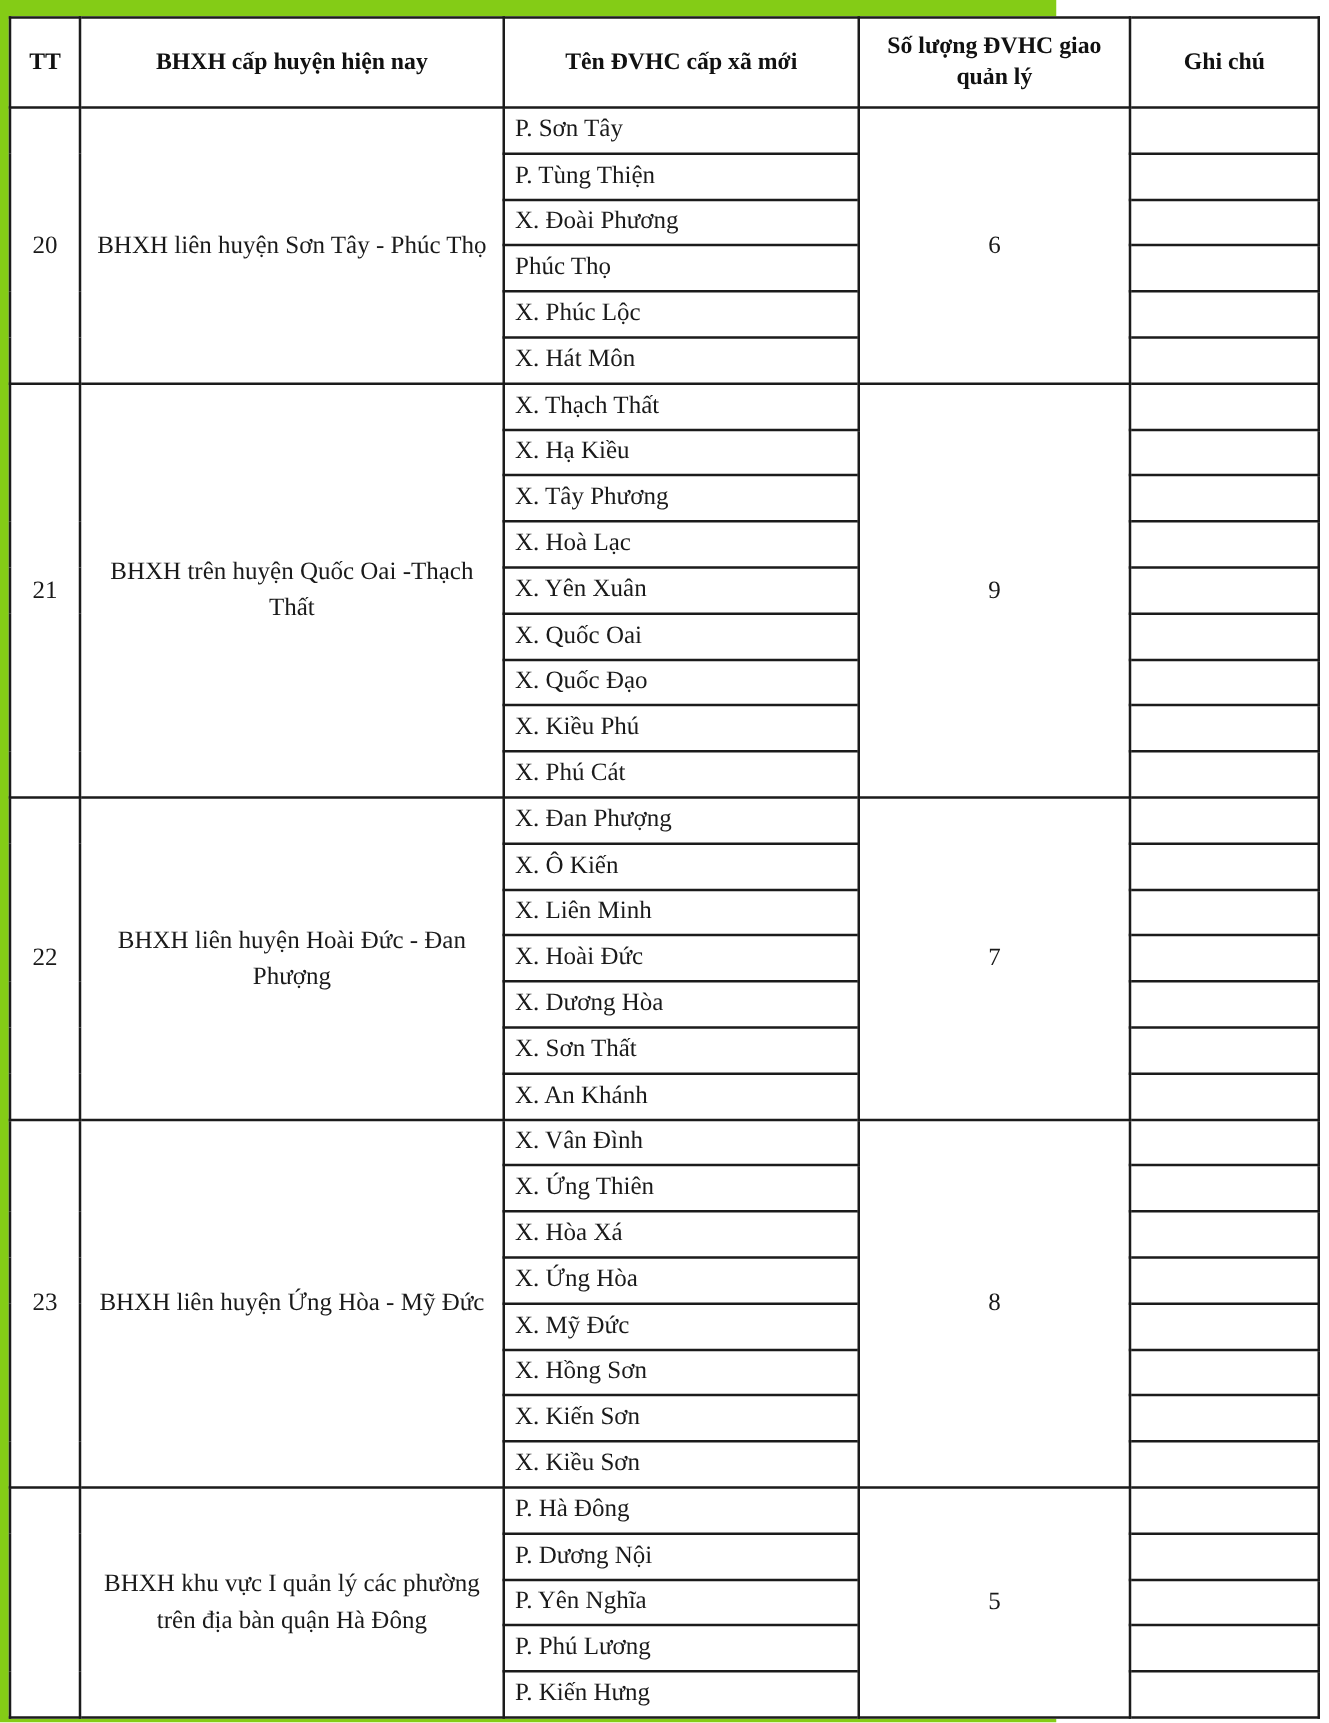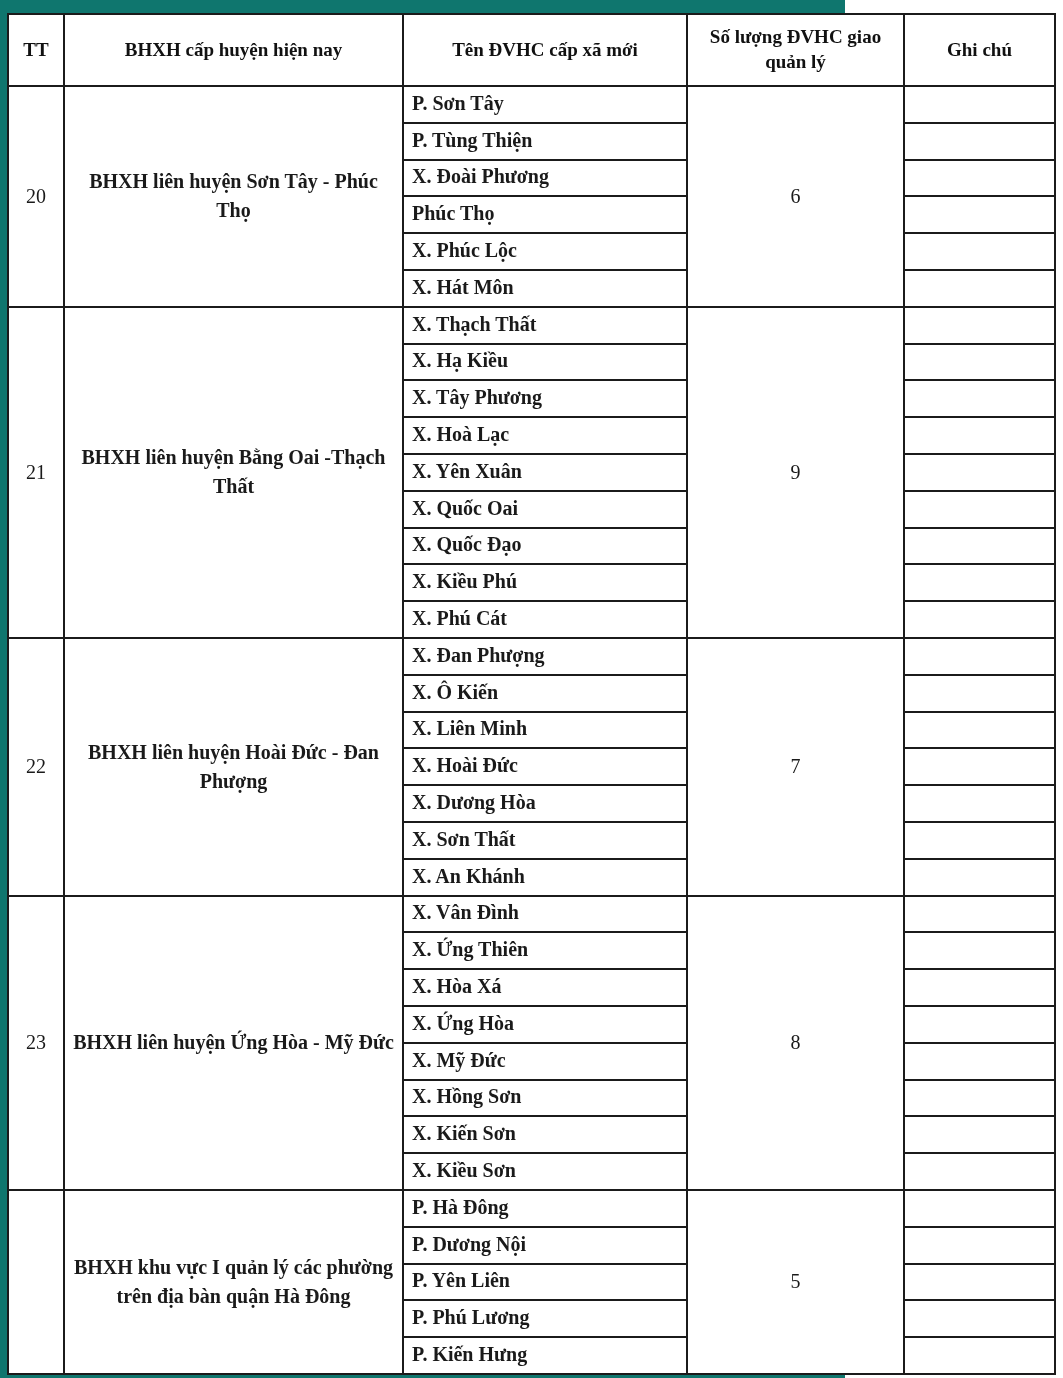--- a/index.html
+++ b/index.html
@@ -9,21 +9,21 @@
     height: 1378px;
     background: #ffffff;
     overflow: hidden;
     font-family: "Liberation Serif", "DejaVu Serif", serif;
     color: #1a1a1a;
   }
   .page {
     position: relative;
     width: 845px;
     height: 1378px;
-    background: #0f766e;
+    background: #84cc16;
   }
   table.doc-table {
     position: absolute;
     left: 7px;
     top: 13px;
     width: 1047px;
     border-collapse: collapse;
     table-layout: fixed;
     background: #ffffff;
   }
@@ -48,27 +48,25 @@
     vertical-align: middle;
   }
   td.tt {
     text-align: center;
     padding: 0 2px;
   }
   td.district {
     text-align: center;
     line-height: 1.45;
     padding: 0 8px;
-    font-weight: bold;
   }
   td.commune {
     text-align: left;
     padding: 0 6px 2px 8px;
     white-space: nowrap;
-    font-weight: bold;
   }
   td.count {
     text-align: center;
     padding: 0 4px;
   }
   td.note {
     padding: 0 4px;
   }
 </style>
 </head>
@@ -115,21 +113,21 @@
         <tr>
           <td class="commune">X. Phúc Lộc</td>
           <td class="note"></td>
         </tr>
         <tr>
           <td class="commune">X. Hát Môn</td>
           <td class="note"></td>
         </tr>
         <tr>
           <td class="tt" rowspan="9">21</td>
-          <td class="district" rowspan="9">BHXH liên huyện Bằng Oai -Thạch Thất</td>
+          <td class="district" rowspan="9">BHXH trên huyện Quốc Oai -Thạch Thất</td>
           <td class="commune">X. Thạch Thất</td>
           <td class="count" rowspan="9">9</td>
           <td class="note"></td>
         </tr>
         <tr>
           <td class="commune">X. Hạ Kiều</td>
           <td class="note"></td>
         </tr>
         <tr>
           <td class="commune">X. Tây Phương</td>
@@ -230,21 +228,21 @@
           <td class="district" rowspan="5">BHXH khu vực I quản lý các phường trên địa bàn quận Hà Đông</td>
           <td class="commune">P. Hà Đông</td>
           <td class="count" rowspan="5">5</td>
           <td class="note"></td>
         </tr>
         <tr>
           <td class="commune">P. Dương Nội</td>
           <td class="note"></td>
         </tr>
         <tr>
-          <td class="commune">P. Yên Liên</td>
+          <td class="commune">P. Yên Nghĩa</td>
           <td class="note"></td>
         </tr>
         <tr>
           <td class="commune">P. Phú Lương</td>
           <td class="note"></td>
         </tr>
         <tr>
           <td class="commune">P. Kiến Hưng</td>
           <td class="note"></td>
         </tr>

